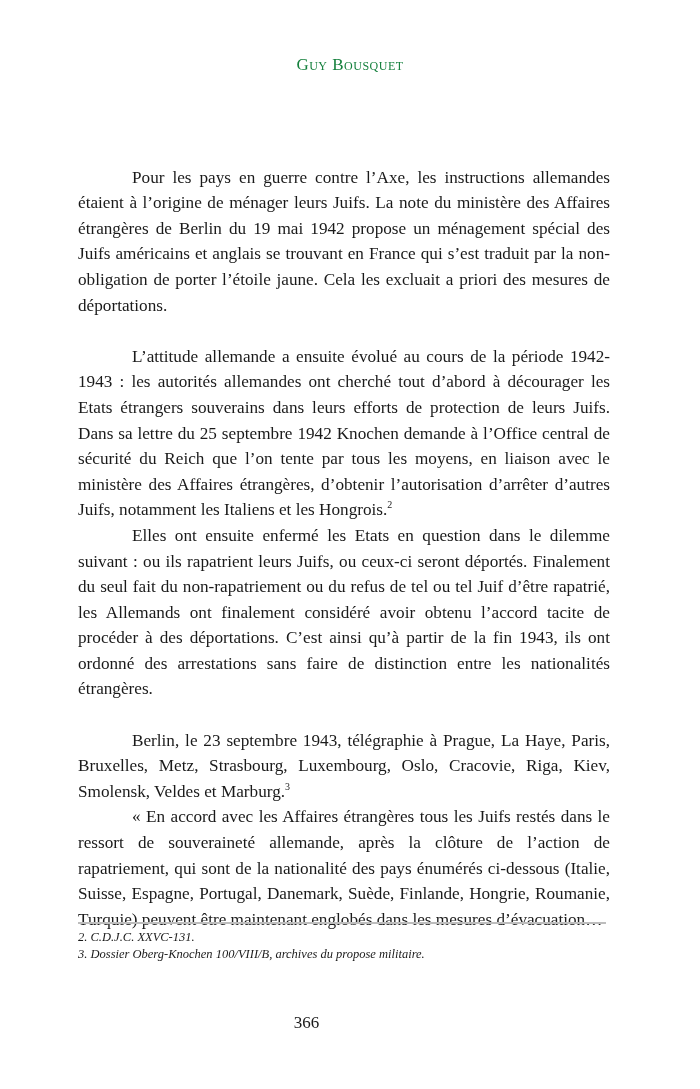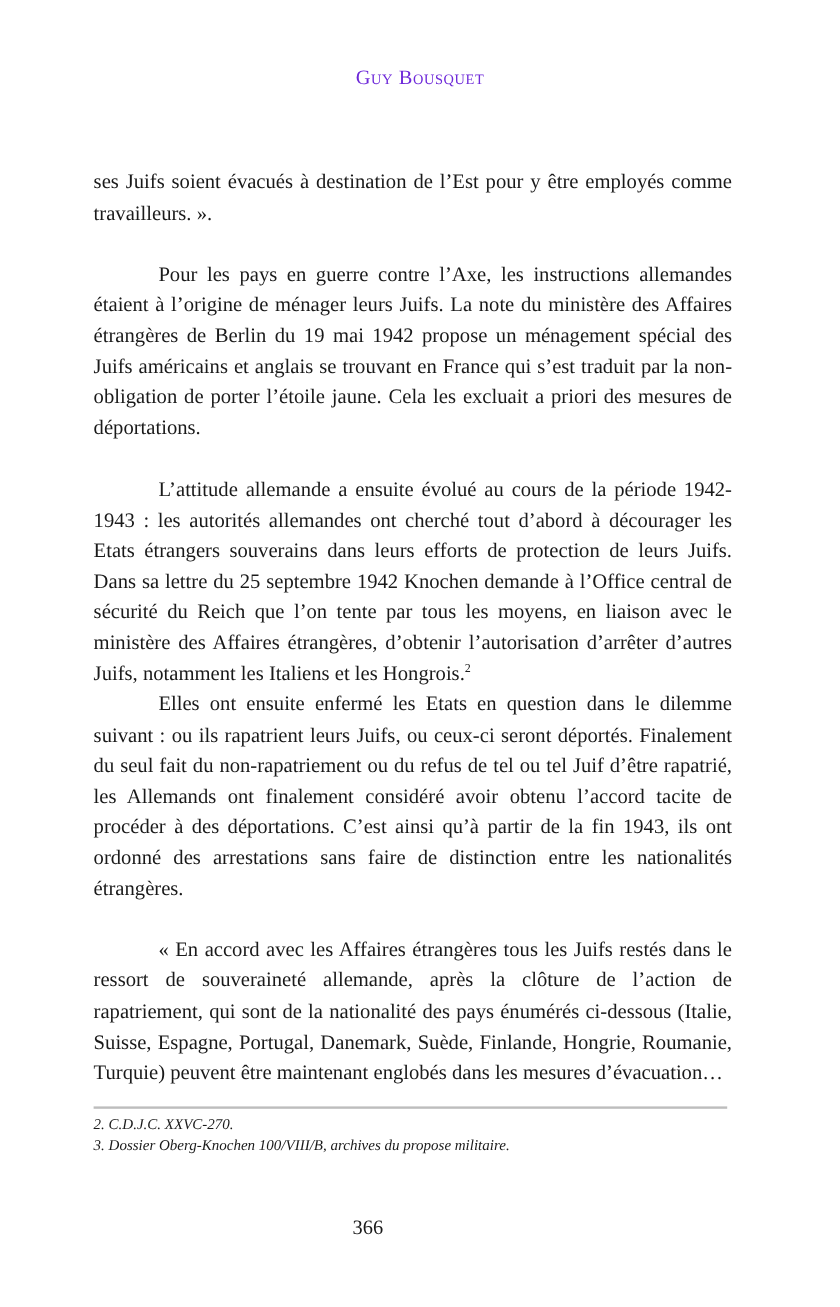--- a/index.html
+++ b/index.html
@@ -1,46 +1,46 @@
 <!DOCTYPE html>
 <html><head>
   <meta charset="utf-8">
   <style>
     html, body { margin: 0; padding: 0; background: #ffffff; }
     body { width: 700px; height: 1089px; position: relative; overflow: hidden; color: #1a1a1a;
            font-family: "Liberation Serif", "DejaVu Serif", serif; }
     .running-head { position: absolute; top: 55px; left: 0; width: 700px; text-align: center;
-                    font-size: 17px; font-variant: small-caps; letter-spacing: 0.5px; color: #6d28d9; }
+                    font-size: 17px; font-variant: small-caps; letter-spacing: 0.5px; color: #15803d; }
     .text-block { position: absolute; left: 78px; width: 532px; font-size: 17.2px; line-height: 25.6px; }
     .text-block p { margin: 0; text-align: justify; }
     .text-block p.indent { text-indent: 54px; }
     .text-block p.first { text-indent: 0; }
     .para-gap { height: 25.6px; }
     sup { font-size: 10px; line-height: 0; vertical-align: super; }
     .fn-rule { position: absolute; left: 78px; top: 922px; width: 528px; height: 2px; background: #bdbdbd; }
     .footnotes { position: absolute; left: 78px; top: 929px; width: 532px; font-size: 12.5px; line-height: 16.5px; font-style: italic; }
     .footnotes div { white-space: nowrap; }
     .page-number { position: absolute; top: 1013px; left: 0; width: 613px; text-align: center; font-size: 17px; }
   </style>
 </head>
 <body>
 
 <div class="running-head">Guy Bousquet</div>
 
 <div class="text-block" style="top:139px;">
-  <p class="first">ses Juifs soient évacués à destination de l’Est pour y être employés comme travailleurs. ».</p>
   <div class="para-gap"></div>
   <p class="indent">Pour les pays en guerre contre l’Axe, les instructions allemandes étaient à l’origine de ménager leurs Juifs. La note du ministère des Affaires étrangères de Berlin du 19 mai 1942 propose un ménagement spécial des Juifs américains et anglais se trouvant en France qui s’est traduit par la non-obligation de porter l’étoile jaune. Cela les excluait a priori des mesures de déportations.</p>
   <div class="para-gap"></div>
   <p class="indent"><span>L’attitude allemande a ensuite évolué au cours de la période 1942-1943 : les autorités allemandes ont cherché tout d’abord à décourager les Etats étrangers souverains dans leurs efforts de protection de leurs Juifs. Dans sa lettre du 25 septembre 1942 Knochen demande à l’Office central de sécurité du Reich que l’on tente par tous les moyens, en liaison avec le ministère des Affaires étrangères, d’obtenir l’autorisation d’arrêter d’autres Juifs, notamment les Italiens et les Hongrois.</span><sup>2</sup></p>
   <p class="indent">Elles ont ensuite enfermé les Etats en question dans le dilemme suivant : ou ils rapatrient leurs Juifs, ou ceux-ci seront déportés. Finalement du seul fait du non-rapatriement ou du refus de tel ou tel Juif d’être rapatrié, les Allemands ont finalement considéré avoir obtenu l’accord tacite de procéder à des déportations. C’est ainsi qu’à partir de la fin 1943, ils ont ordonné des arrestations sans faire de distinction entre les nationalités étrangères.</p>
   <div class="para-gap"></div>
+  <p class="indent"><span>Berlin, le 23 septembre 1943, télégraphie à Prague, La Haye, Paris, Bruxelles, Metz, Strasbourg, Luxembourg, Oslo, Cracovie, Riga, Kiev, Smolensk, Veldes et Marburg.</span><sup>3</sup></p>
   <p class="indent">« En accord avec les Affaires étrangères tous les Juifs restés dans le ressort de souveraineté allemande, après la clôture de l’action de rapatriement, qui sont de la nationalité des pays énumérés ci-dessous (Italie, Suisse, Espagne, Portugal, Danemark, Suède, Finlande, Hongrie, Roumanie, Turquie) peuvent être maintenant englobés dans les mesures d’évacuation…</p>
 </div>
 
 <div class="fn-rule"></div>
 
 <div class="footnotes">
-  <div><span>2.</span> <span>C.D.J.C. XXVC-270.</span></div>
+  <div><span>2.</span> <span>C.D.J.C. XXVC-131.</span></div>
   <div><span>3.</span> <span>Dossier Oberg-Knochen 100/VIII/B, archives du propose militaire.</span></div>
 </div>
 
 <div class="page-number">366</div>
 
 </body></html>

